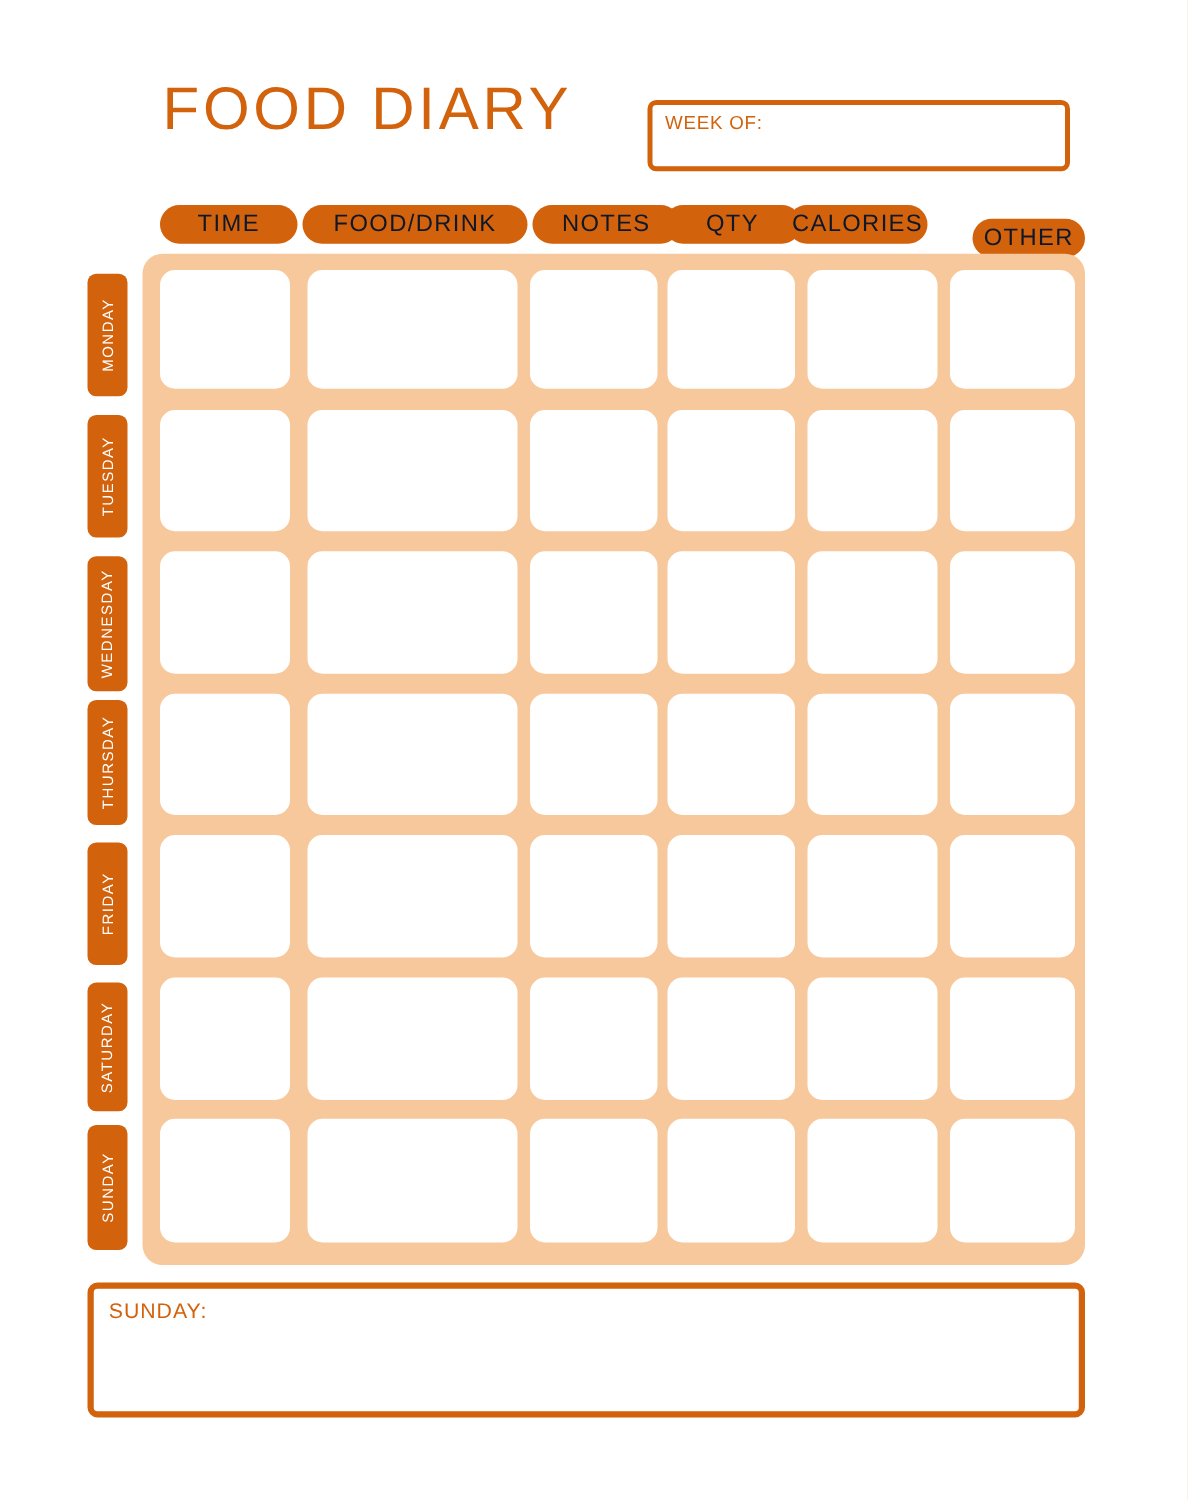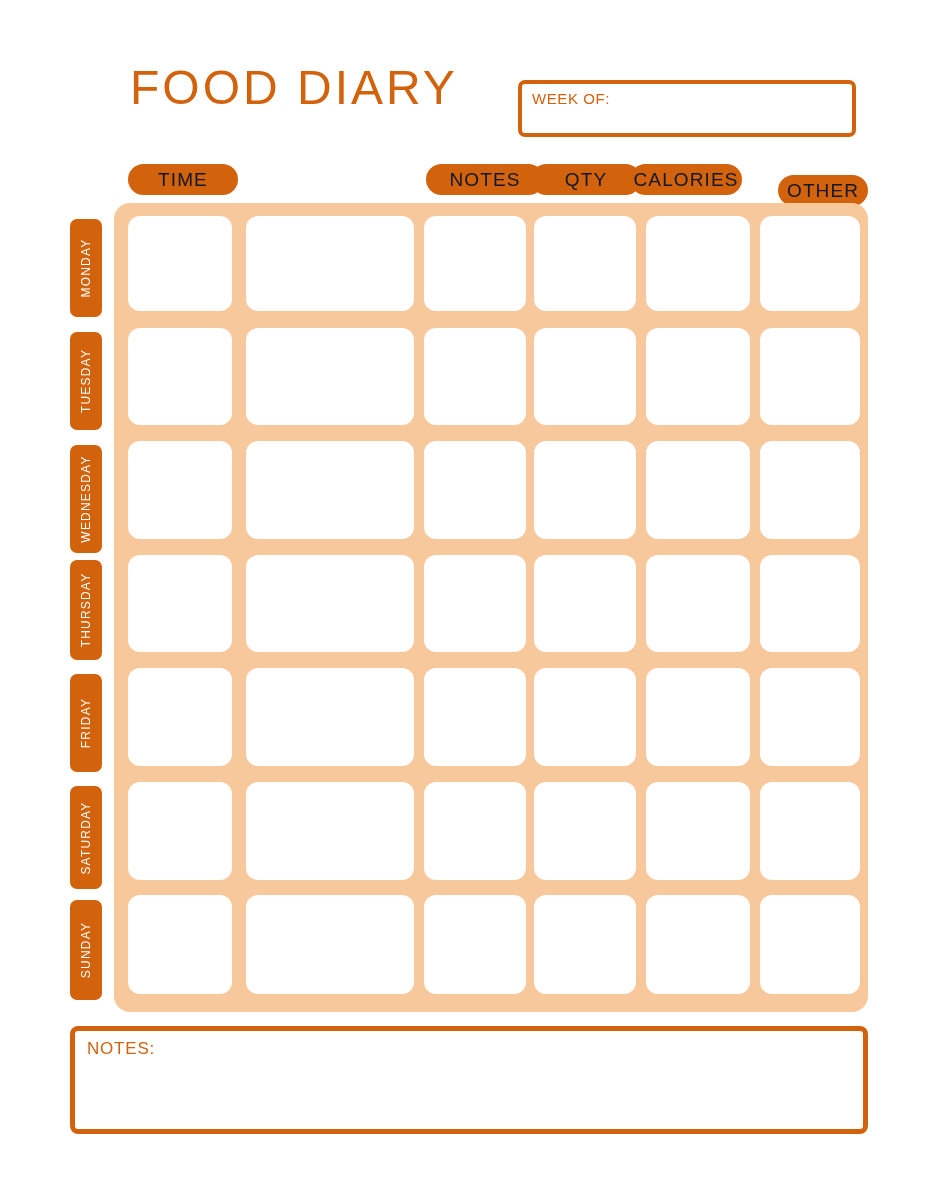--- a/index.html
+++ b/index.html
@@ -212,30 +212,31 @@
     <h1 class="title">FOOD DIARY</h1>
   </div>
 
   <div class="week-of-box">
     <div class="week-of-label">WEEK OF:</div>
     <input class="week-of-input" type="text" placeholder="" style="">
   </div>
 
   <div class="col-headers">
       <div class="col-head" style="left: 0px; width: 110px;">TIME</div>
+      <div class="col-head" style="left: 114px; width: 180px;">FOOD/DRINK</div>
       <div class="col-head" style="left: 298px; width: 118px;">NOTES</div>
       <div class="col-head" style="left: 403px; width: 110px;">QTY</div>
       <div class="col-head" style="left: 502px; width: 112px;">CALORIES</div>
       <div class="col-head" style="left: 650px; width: 90px; margin-top: 11px;">OTHER</div>
     </div>
 
   <div class="grid-frame"></div>
 
   <div class="notes-box">
-    <div class="notes-label">NOTES:</div>
+    <div class="notes-label">SUNDAY:</div>
     <textarea class="notes-input" placeholder="" style=""></textarea>
   </div>
 
 <div class="day-label" style="top: 219px; height: 98px;">
       <span>MONDAY</span>
     </div>
     <div class="day-label" style="top: 332px; height: 98px;">
       <span>TUESDAY</span>
     </div>
     <div class="day-label" style="top: 445px; height: 108px;">

